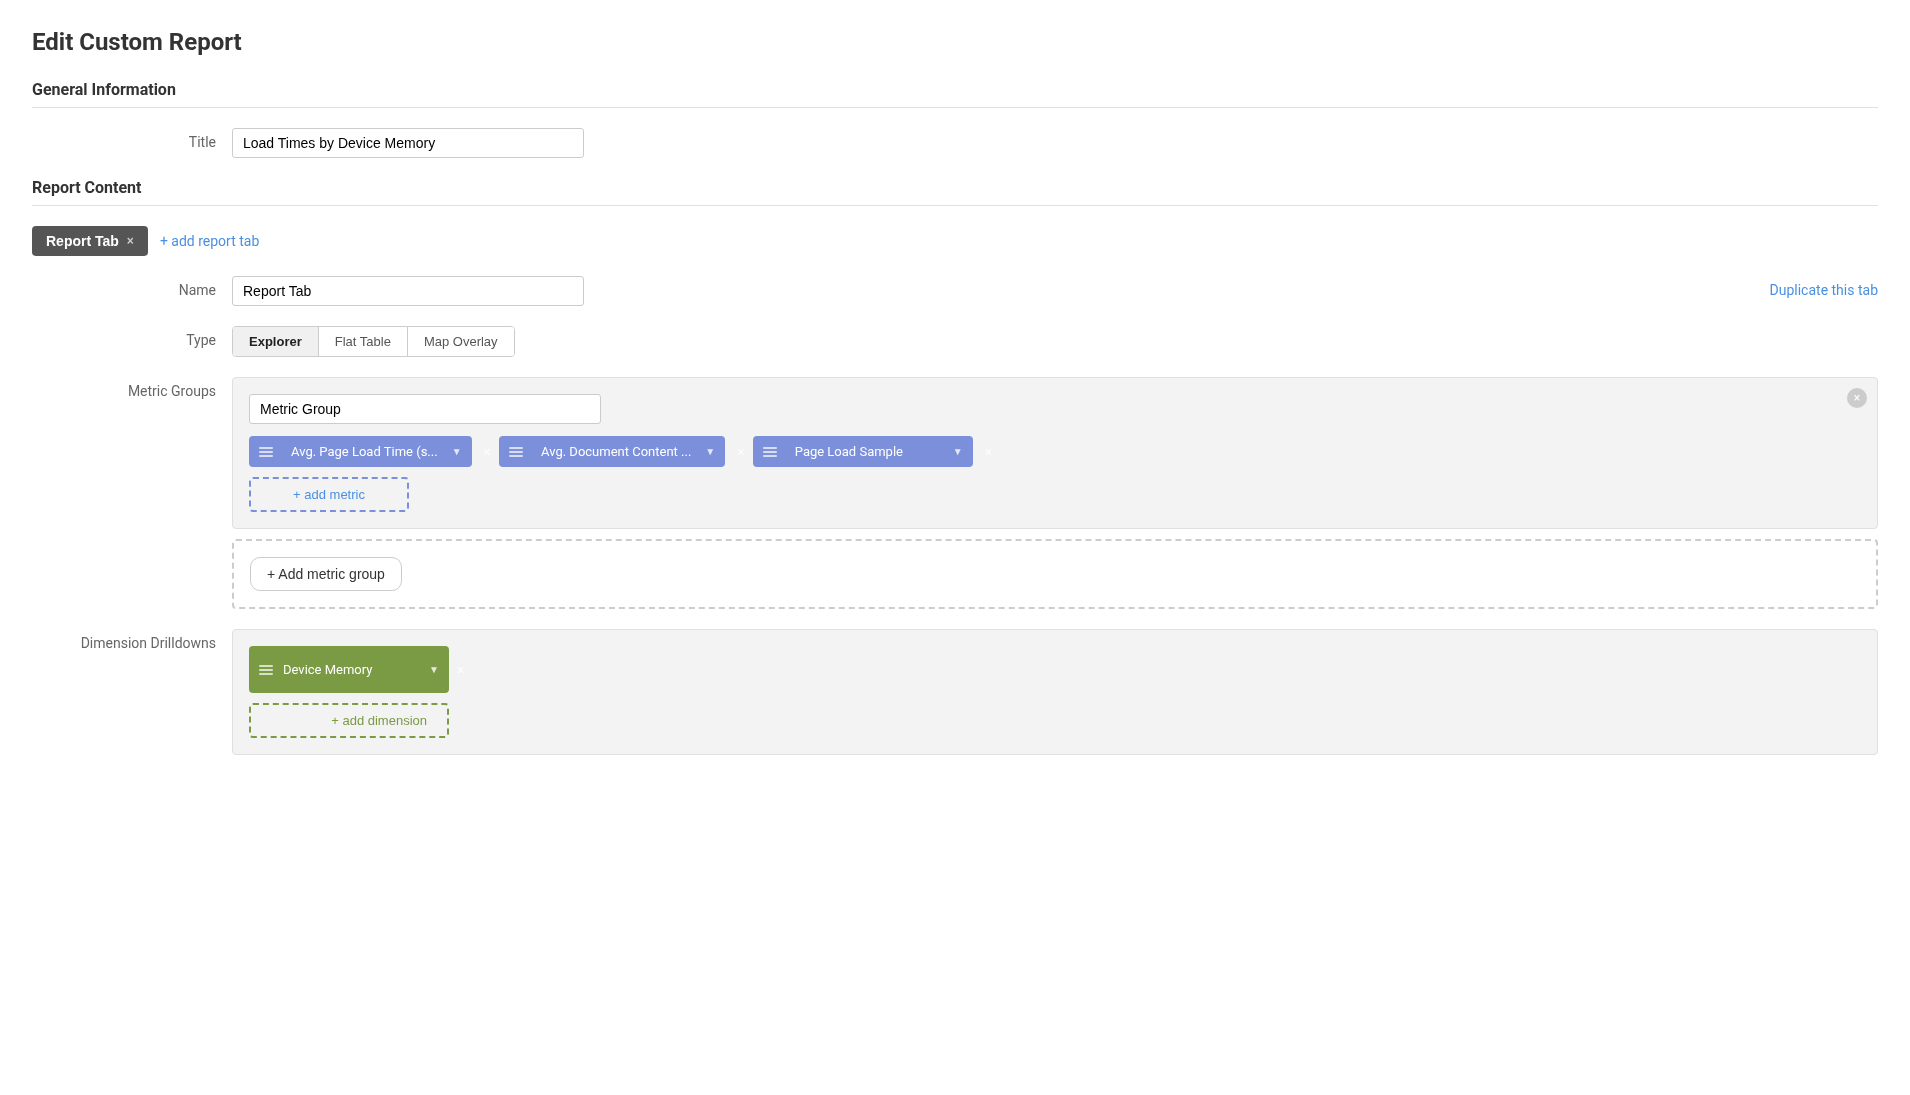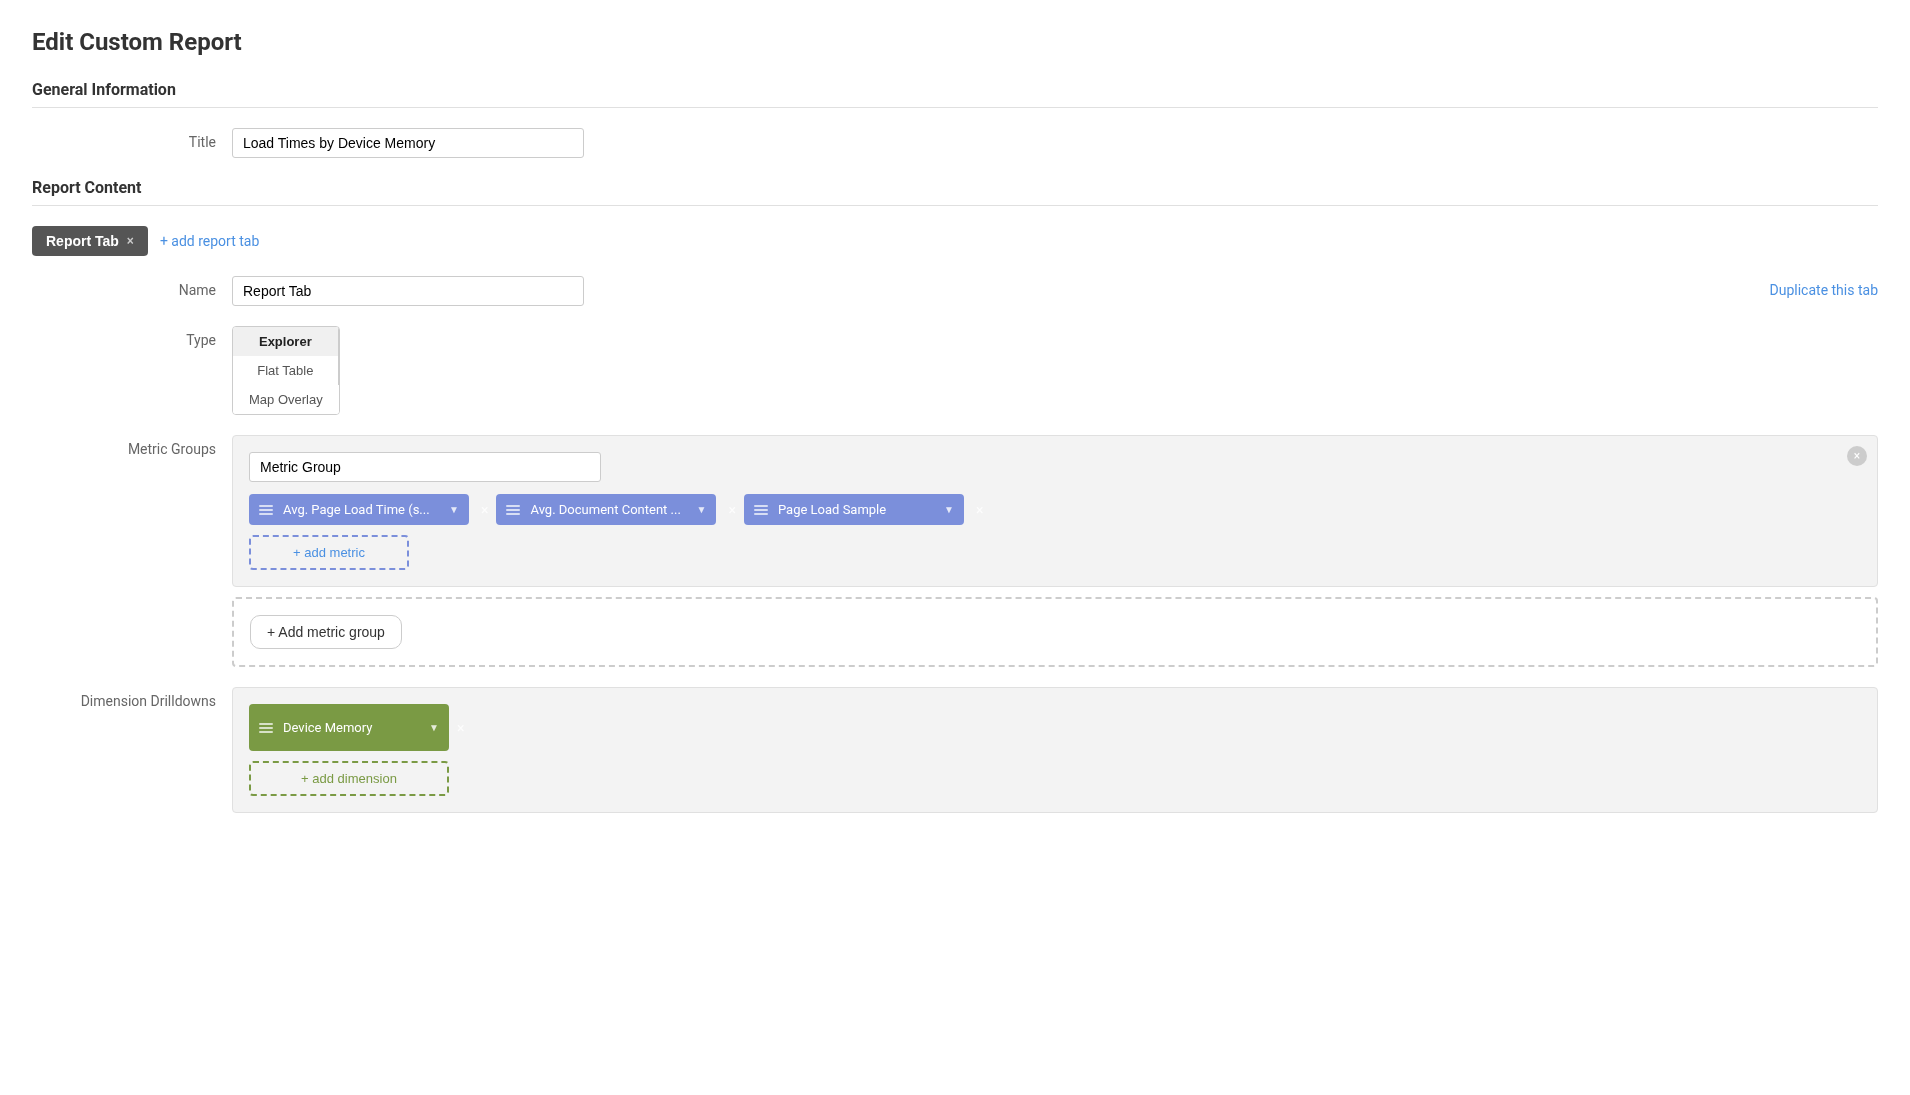--- a/index.html
+++ b/index.html
@@ -87,21 +87,20 @@
     }
 
     
     .type-btn-group {
       display: flex;
       gap: 0;
       border: 1px solid #ccc;
       border-radius: 4px;
       overflow: hidden;
       width: fit-content;
-      flex-direction: column;
     }
     .type-btn {
       background: #fff;
       border: none;
       border-right: 1px solid #ccc;
       padding: 7px 16px;
       font-size: 13px;
       cursor: pointer;
       color: #555;
     }
@@ -151,21 +150,21 @@
       flex-wrap: wrap;
       margin-bottom: 10px;
     }
     .metric-chip {
       background: #7b8fdb;
       color: #fff;
       border-radius: 4px;
       padding: 8px 10px;
       display: flex;
       align-items: center;
-      gap: 6px;
+      gap: 14px;
       font-size: 13px;
       min-width: 220px;
       max-width: 280px;
       cursor: pointer;
     }
     .metric-chip .drag-handle {
       display: flex;
       flex-direction: column;
       gap: 2px;
       cursor: grab;
@@ -276,20 +275,21 @@
     }
     .add-dimension-btn {
       border: 2px dashed #7a9a44;
       background: transparent;
       color: #7a9a44;
       border-radius: 4px;
       padding: 8px 20px;
       font-size: 13px;
       cursor: pointer;
       min-width: 200px;
+      text-align: right;
     }
 
     
     .duplicate-link {
       color: #4a90e2;
       font-size: 14px;
       cursor: pointer;
       text-decoration: none;
       white-space: nowrap;
       margin-left: auto;

